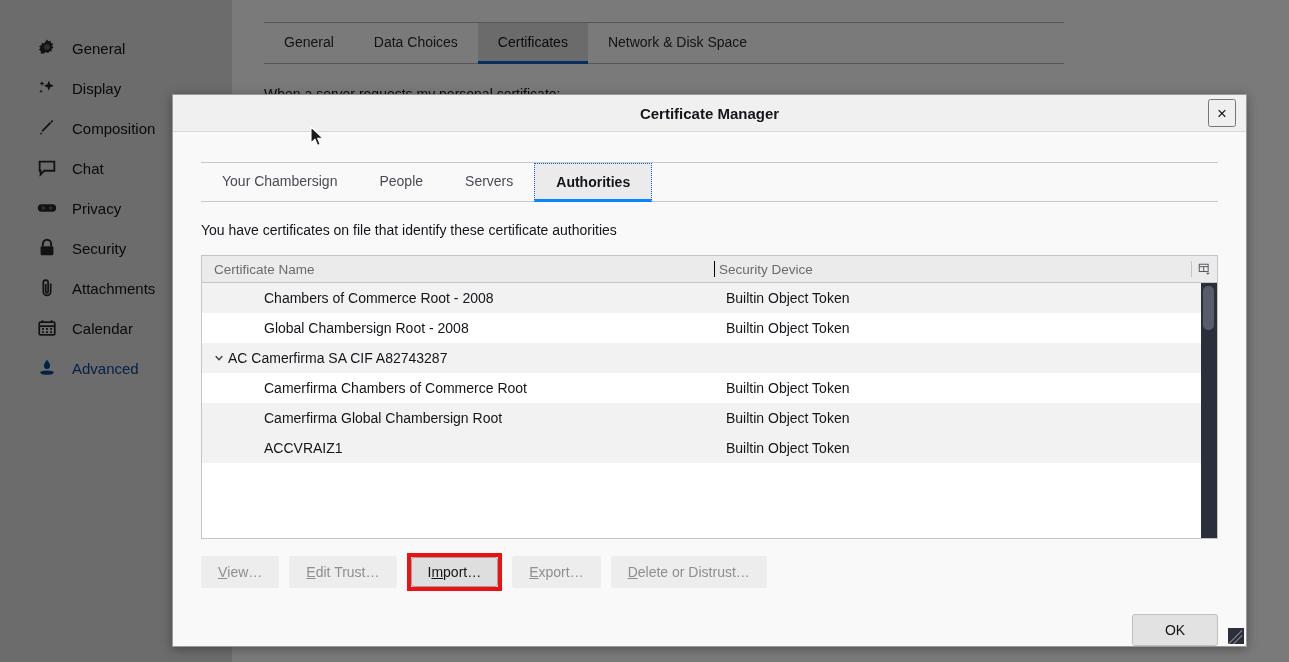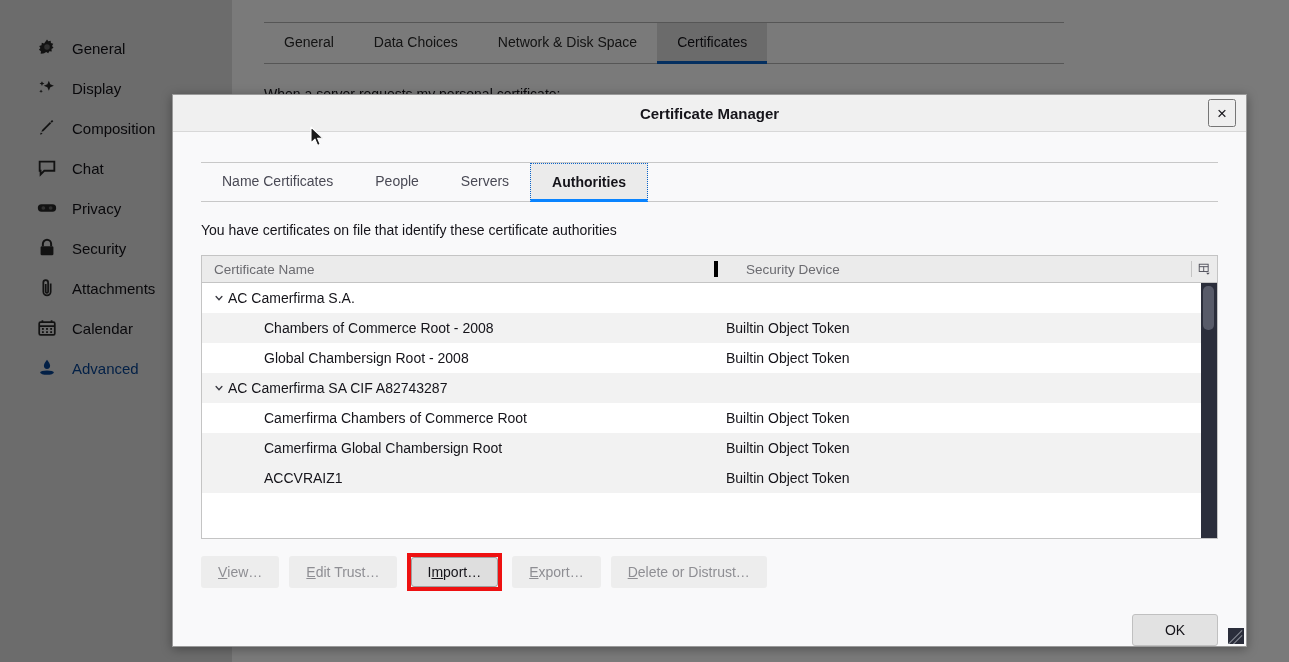--- a/index.html
+++ b/index.html
@@ -154,22 +154,22 @@
     display: flex;
     height: 27px; flex: 0 0 27px;
     background: #ebebeb;
     border-bottom: 1px solid #c4c4c4;
     align-items: center;
     font-size: 13.5px; color: #6b6b70;
     position: relative;
   }
   .th-name { width: 512px; flex: 0 0 512px; padding-left: 12px; }
   .th-device {
-    flex: 1 1 auto; padding-left: 28px;
-    border-left: 4px solid #000000;
+    flex: 1 1 auto; padding-left: 4px;
+    border-left: 1px solid #000000;
     height: 16px; display: flex; align-items: center;
   }
   #col-picker {
     width: 26px; flex: 0 0 26px;
     border-left: 1px solid #c4c4c4;
     height: 16px;
     display: flex; align-items: center; justify-content: center;
   }
   #tree-rows {
     flex: 1 1 auto;
@@ -391,25 +391,25 @@
 
   <main id="content-pane">
     <div id="content-inner">
       <div class="prefs-tabstrip">
         <div class="prefs-tab">
           <span>General</span>
         </div>
         <div class="prefs-tab">
           <span>Data Choices</span>
         </div>
+        <div class="prefs-tab active">
+          <span>Certificates</span>
+        </div>
         <div class="prefs-tab">
           <span>Network &amp; Disk Space</span>
-        </div>
-        <div class="prefs-tab active">
-          <span>Certificates</span>
         </div>
       </div>
       <div class="prefs-body-line">When a server requests my personal certificate:</div>
     </div>
   </main>
 </div>
 
 <div id="modal-overlay">
   <div id="overlay-sidebar-tint"></div>
 </div>
@@ -418,21 +418,21 @@
 
   <header id="dialog-titlebar">
     <div id="dialog-title">Certificate Manager</div>
     <button id="dialog-close">×</button>
   </header>
 
   <div id="dialog-body">
 
     <div class="cert-tabstrip">
       <div class="cert-tab">
-        <span>Name Certificates</span>
+        <span>Your Chambersign</span>
       </div>
       <div class="cert-tab">
         <span>People</span>
       </div>
       <div class="cert-tab">
         <span>Servers</span>
       </div>
       <div class="cert-tab active">
         <span>Authorities</span>
       </div>
@@ -448,31 +448,20 @@
         <div id="col-picker">
           <svg viewBox="0 0 16 16" width="13" height="13" fill="none" stroke="#4a4a55" stroke-width="1.1">
             <rect x="1.5" y="1.5" width="11" height="9"></rect>
             <path d="M1.5 4.5h11M7 4.5v6"></path>
             <path d="M10 12l2.2 2.6L14.4 12z" fill="#4a4a55" stroke="none"></path>
           </svg>
         </div>
       </div>
 
       <div id="tree-rows">
-          <div class="tree-row row-group">
-            <div class="cell-name">
-              <span class="twisty">
-                <svg viewBox="0 0 12 12" width="10" height="10" fill="none" stroke="#3a3a42" stroke-width="1.6" stroke-linecap="round">
-                  <path d="M2.5 4.2 L6 8 L9.5 4.2"></path>
-                </svg>
-              </span>
-              <span class="name-text">AC Camerfirma S.A.</span>
-            </div>
-            <div class="cell-device"></div>
-          </div>
           <div class="tree-row row-leaf alt">
             <div class="cell-name">
               <span class="twisty"></span>
               <span class="name-text">Chambers of Commerce Root - 2008</span>
             </div>
             <div class="cell-device">Builtin Object Token</div>
           </div>
           <div class="tree-row row-leaf">
             <div class="cell-name">
               <span class="twisty"></span>

